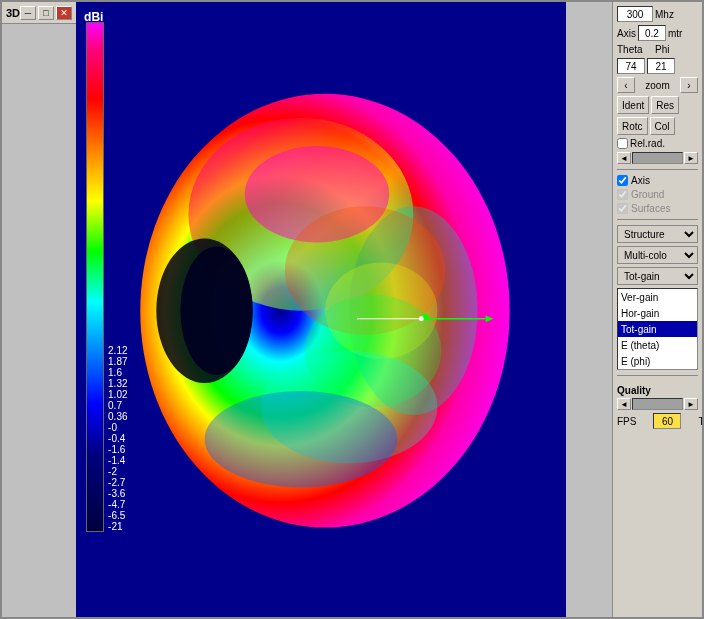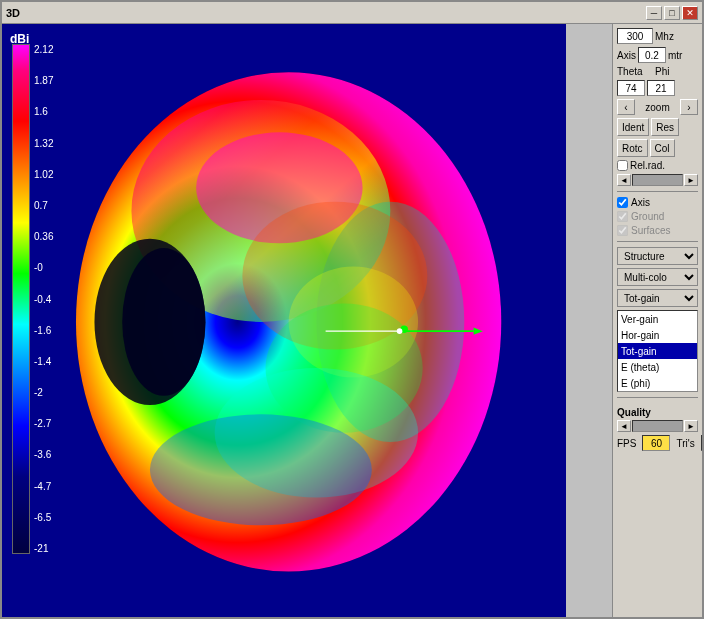--- a/index.html
+++ b/index.html
@@ -11,21 +11,21 @@
       font-size: 11px;
       background: #c0c0c0;
     }
 
     
     .window {
       width: 704px;
       height: 619px;
       border: 2px solid #888;
       display: flex;
-      flex-direction: column;
+      flex-direction: row;
     }
 
     .title-bar {
       background: #d4d0c8;
       height: 22px;
       display: flex;
       align-items: center;
       justify-content: space-between;
       padding: 0 4px;
       border-bottom: 1px solid #888;
@@ -106,24 +106,23 @@
       border: 1px solid #666;
     }
 
     .scale-labels {
       position: absolute;
       left: 32px;
       top: 20px;
       height: 510px;
       display: flex;
       flex-direction: column;
-      justify-content: space-between;
+      justify-content: flex-end;
       color: white;
       font-size: 10px;
-      gap: 12px;
     }
 
     .dbi-label {
       position: absolute;
       left: 8px;
       top: 8px;
       color: white;
       font-size: 12px;
       font-weight: bold;
     }
@@ -314,21 +313,21 @@
       flex: 1;
       height: 14px;
       background: #fff;
       border: 1px inset #888;
       position: relative;
       overflow: hidden;
     }
 
     .fps-tris-row {
       display: flex;
-      gap: 6px;
+      gap: 17px;
       align-items: center;
     }
 
     .fps-tris-label {
       font-size: 10px;
       color: #000;
     }
 
     .fps-tris-value {
       font-size: 10px;

